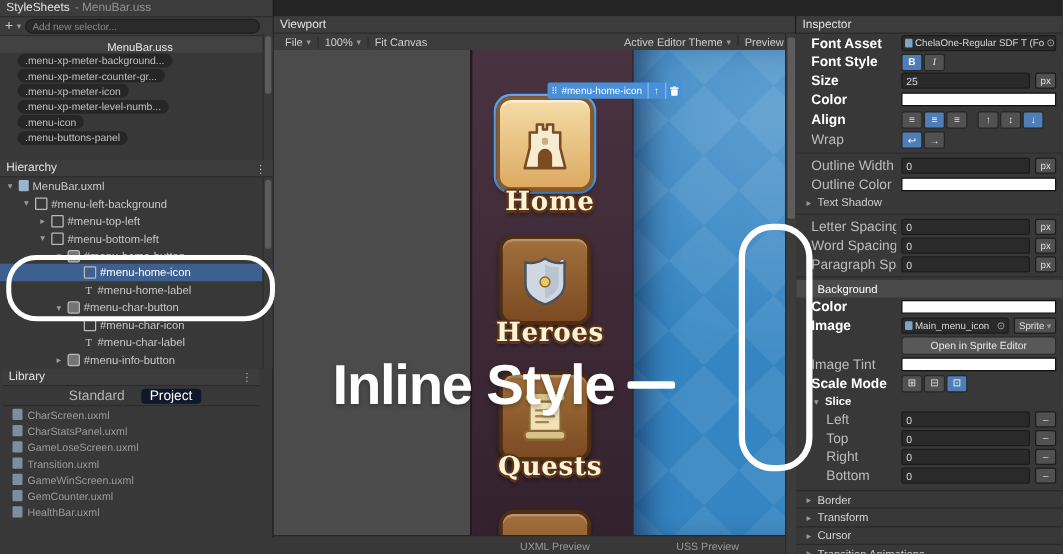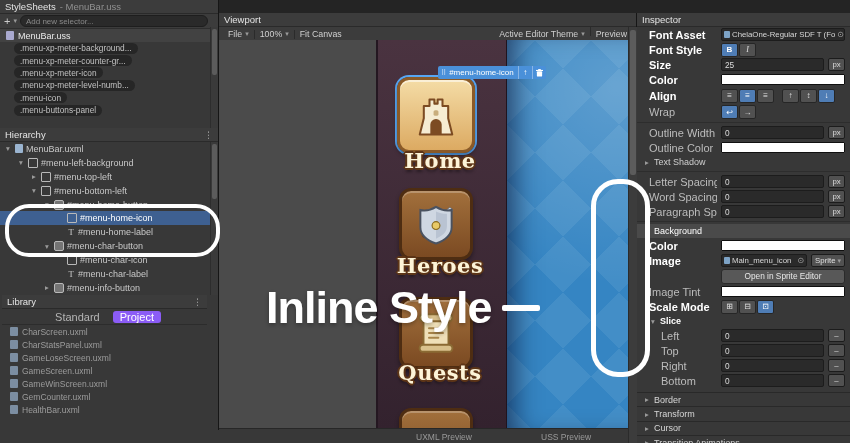--- a/index.html
+++ b/index.html
@@ -20,36 +20,36 @@
   .ph-sub{color:#909090;margin-left:4px;}
   .kebab{margin-left:auto;color:#b4b4b4;font-size:9px;}
 
   
   #leftcol{left:0;top:13;width:218px;height:430px;border-right:1px solid #161616;background:#383838;}
   .sstool{height:14px;background:#3c3c3c;border-bottom:1px solid #2e2e2e;display:flex;align-items:center;gap:3px;padding:0 4px;}
   .addbtn{color:#cccccc;font-size:11px;line-height:10px;}
   .caret{color:#9a9a9a;font-size:7px;}
   .addsel{flex:1;background:#2a2a2a;border:1px solid #1e1e1e;border-radius:6px;height:10px;color:#cfcfcf;font-size:8px;padding:0 5px;outline:none;font-family:"Liberation Sans",sans-serif;margin-right:6px;}
   .addsel::placeholder{color:#8a8a8a;}
-  .ussrow{height:13px;display:flex;align-items:center;gap:4px;padding-left:6px;background:#424242;font-size:9px;color:#e8e8e8;}
+  .ussrow{height:13px;display:flex;align-items:center;gap:4px;padding-left:6px;background:#424242;font-size:9px;color:#e8e8e8;flex-direction:column;}
   .uss-icon{width:8px;height:9px;background:#a9a9cf;border-radius:1px;}
   .ssrow{height:12.4px;display:flex;align-items:center;padding-left:14px;}
   .pill{background:#262626;border-radius:7px;padding:0 6px;font-size:8.3px;color:#c2c2c2;height:11px;display:flex;align-items:center;white-space:nowrap;overflow:hidden;max-width:178px;}
 
   .trow{display:flex;align-items:center;height:13.9px;gap:3px;font-size:9px;color:#c8c8c8;white-space:nowrap;padding-left:calc(4px + var(--d)*13px);}
   .trow.selected{background:#3e6091;color:#ffffff;}
   .arrow{color:#9a9a9a;font-size:7.5px;width:8px;flex:none;text-align:center;}
   .sq{width:8px;height:8px;border:1px solid #b9b9b9;border-radius:1px;flex:none;}
   .sq.btnic{background:rgba(255,255,255,.30);border-radius:2px;}
   .tT{width:8px;flex:none;text-align:center;font-size:8.5px;color:#cfcfcf;font-family:"Liberation Serif",serif;}
   .fdoc{width:8px;height:9px;background:#9ab4d0;border-radius:1px;flex:none;}
 
   .libtabs{height:15px;display:flex;align-items:center;justify-content:center;gap:6px;background:#383838;border-bottom:1px solid #2c2c2c;}
   .tab{font-size:11px;color:#b5b5b5;padding:0 7px;height:12px;display:flex;align-items:center;border-radius:3px;}
-  .tab.active{background:#8b5cf6;color:#fff;}
+  .tab.active{background:#0f172a;color:#fff;}
   .librow{height:13px;display:flex;align-items:center;gap:4px;padding-left:8px;font-size:8.5px;color:#9c9c9c;}
   .librow .fdoc{opacity:.7;}
 
   
   .mscroll{position:absolute;width:7px;background:#3a3a3a;border-left:1px solid #2d2d2d;}
   .mthumb{position:absolute;left:1px;width:5px;background:#5c5c5c;border-radius:2px;}
 
   
   #viewport{left:219px;top:13px;width:417px;height:430px;border-right:1px solid #161616;background:#383838;}
   .vtool{height:14px;background:#3c3c3c;border-bottom:1px solid #2a2a2a;display:flex;align-items:center;padding:0 4px;font-size:8.8px;color:#cfcfcf;}
@@ -241,21 +241,21 @@
     <div class="librow">
         <span class="fdoc"></span>
         <span>CharStatsPanel.uxml</span>
       </div>
     <div class="librow">
         <span class="fdoc"></span>
         <span>GameLoseScreen.uxml</span>
       </div>
     <div class="librow">
         <span class="fdoc"></span>
-        <span>GameScreen.uxml</span>
+        <span>Transition.uxml</span>
       </div>
     <div class="librow">
         <span class="fdoc"></span>
         <span>GameWinScreen.uxml</span>
       </div>
     <div class="librow">
         <span class="fdoc"></span>
         <span>GemCounter.uxml</span>
       </div>
     <div class="librow">

